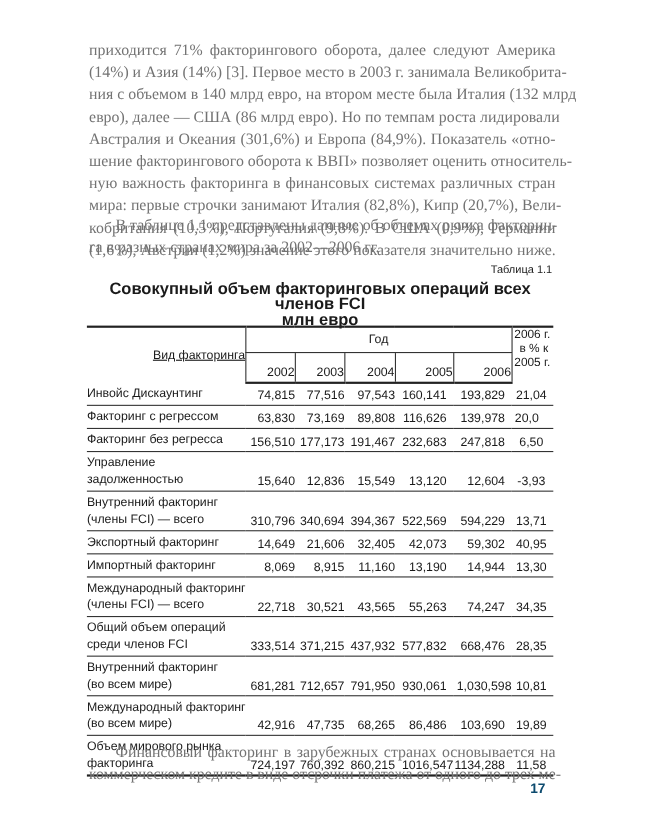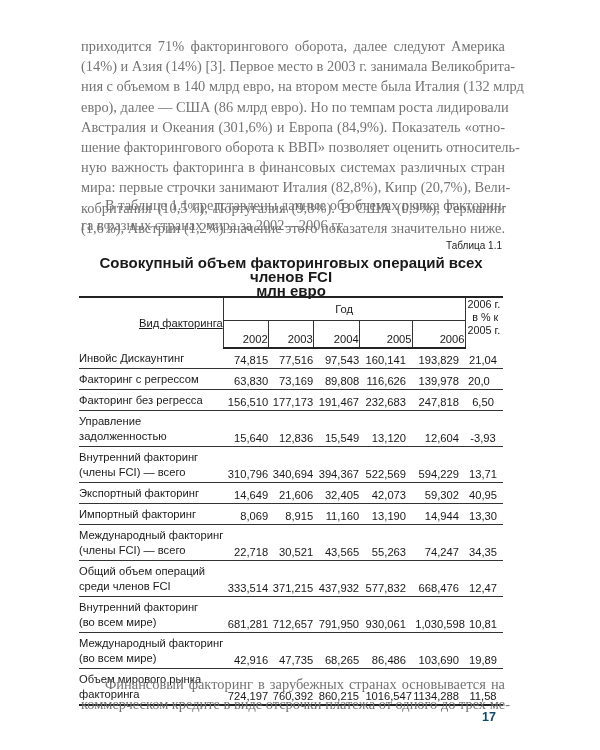--- a/index.html
+++ b/index.html
@@ -187,21 +187,21 @@
         <td class="num pad">74,247</td>
         <td class="pct">34,35</td>
       </tr>
       <tr>
         <td class="lbl"><span>Общий объем операций</span><br><span>среди членов FCI</span></td>
         <td class="num">333,514</td>
         <td class="num">371,215</td>
         <td class="num">437,932</td>
         <td class="num pad">577,832</td>
         <td class="num pad">668,476</td>
-        <td class="pct">12,47</td>
+        <td class="pct">28,35</td>
       </tr>
       <tr>
         <td class="lbl"><span>Внутренний факторинг</span><br><span>(во всем мире)</span></td>
         <td class="num">681,281</td>
         <td class="num">712,657</td>
         <td class="num">791,950</td>
         <td class="num pad">930,061</td>
         <td class="num">1,030,598</td>
         <td class="pct">10,81</td>
       </tr>

